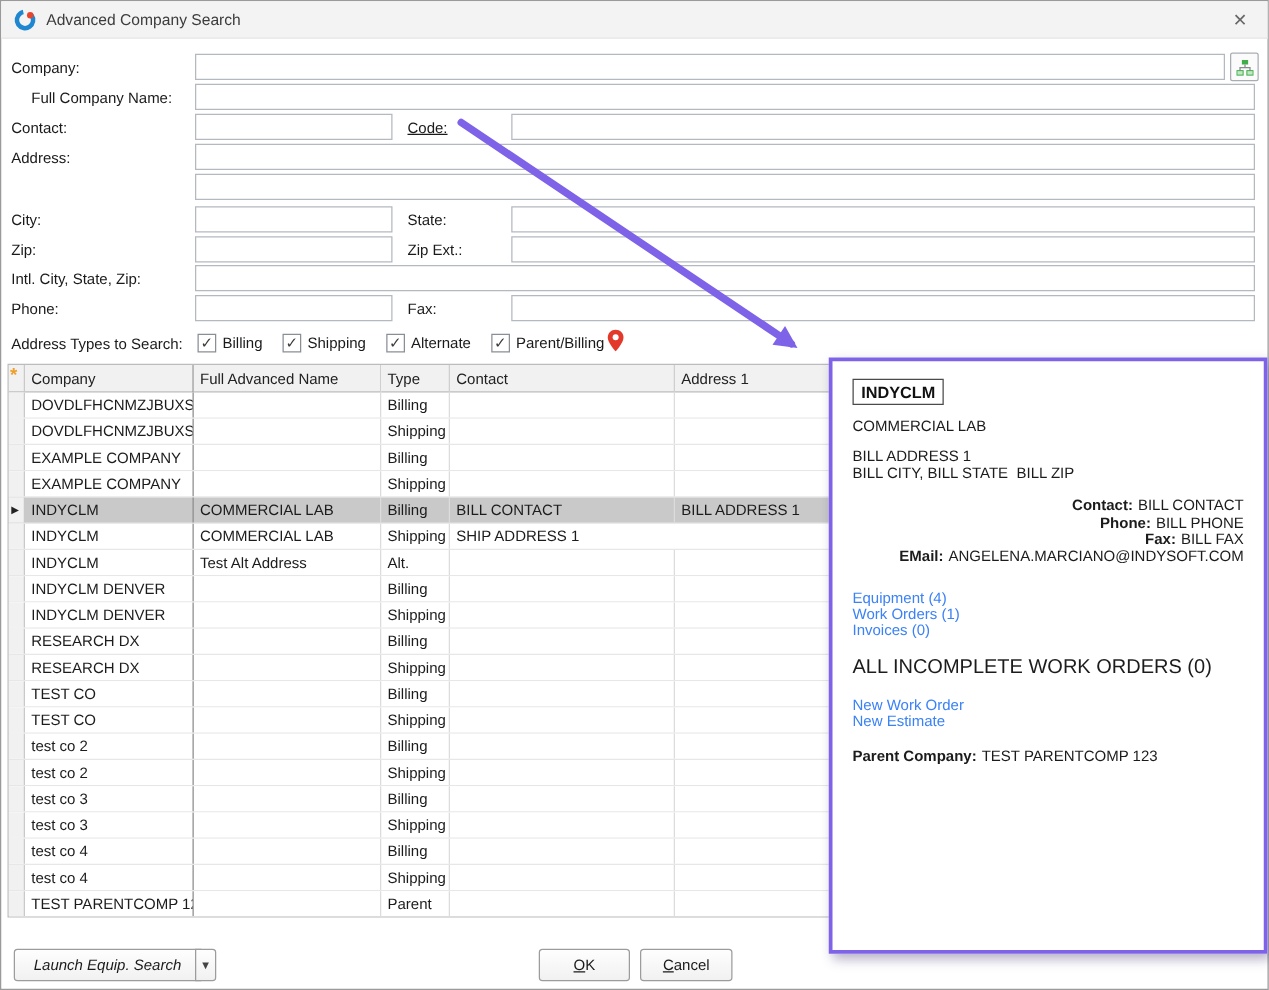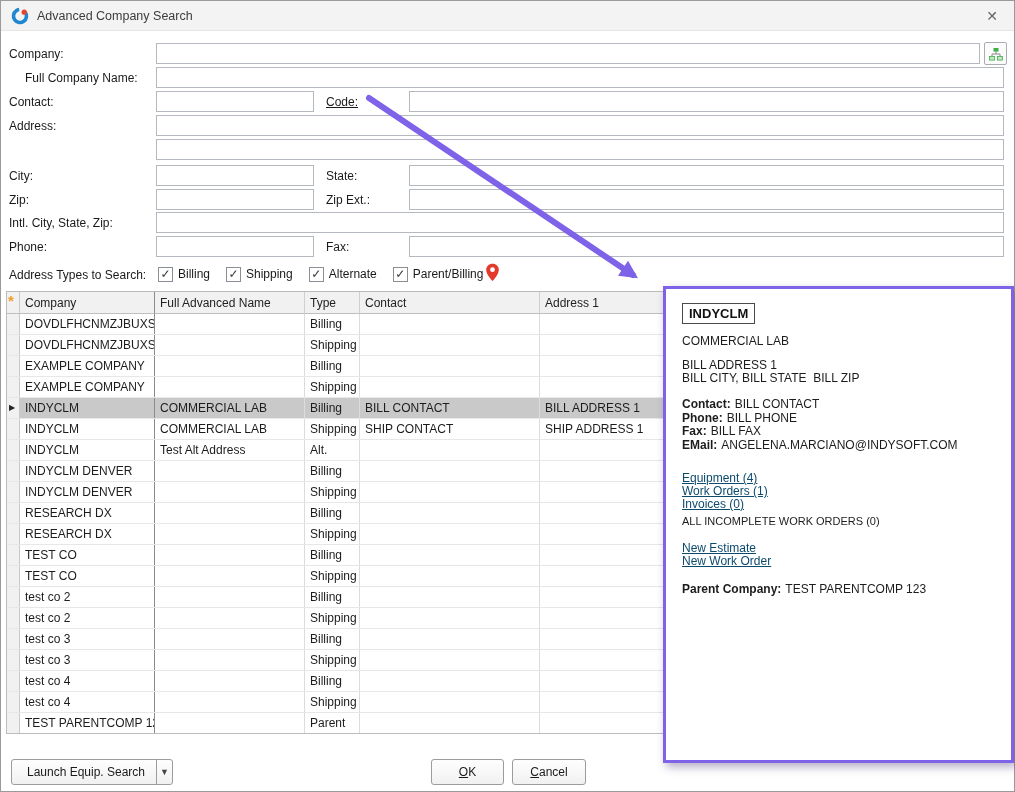--- a/index.html
+++ b/index.html
@@ -55,41 +55,41 @@
   .col-addr1    { flex: 1 1 auto; border-right: none; }
 
   
   .panel { position: absolute; left: 662px; top: 285px; width: 351px; height: 477px; background: #fff;
            border: 3px solid #7e62e8; z-index: 20; padding: 14px 16px; box-shadow: 3px 4px 9px rgba(40,20,90,0.35); }
   .code-box { display: inline-block; border: 1px solid #4a4a4a; padding: 2px 6px; font-weight: bold;
               font-size: 13px; color: #111; }
   .pname { margin-top: 10px; font-size: 12px; color: #1c1c1c; }
   .addr-block { margin-top: 11px; }
   .pline { font-size: 12px; line-height: 13px; color: #1c1c1c; white-space: pre; }
-  .contact-block { margin-top: 13px; }
+  .contact-block { margin-top: 13px; text-align: right; }
   .contact-block .pline { line-height: 13.5px; }
   .b { font-weight: bold; }
   .val { margin-left: 4px; }
   .links-block { margin-top: 20px; }
-  .plink { display: block; color: #0c4a6e; text-decoration: underline; font-size: 12px; line-height: 13px; cursor: pointer; }
-  .incomplete { margin-top: 4px; font-size: 11px; color: #1c1c1c; }
+  .plink { display: block; color: #3b82f6; font-size: 12px; line-height: 13px; cursor: pointer; }
+  .incomplete { margin-top: 14px; font-size: 16px; color: #1c1c1c; }
   .actions { margin-top: 15px; }
   .parent-line { margin-top: 14px; font-size: 12px; color: #1c1c1c; }
 
   
   .arrow-overlay { position: absolute; left: 0; top: 0; width: 1015px; height: 792px;
                    z-index: 15; pointer-events: none; }
 
   
   .btn { position: absolute; top: 758px; height: 26px; border: 1px solid #9c9c9c; border-radius: 3px;
          background: linear-gradient(#fefefe, #f1f1f1); font-size: 12px; color: #1a1a1a;
          font-family: "Liberation Sans", sans-serif; cursor: pointer; }
   .accel { display: inline-block; }
   .accel::first-letter { text-decoration: underline; }
-  .btn-launch { left: 10px; width: 150px; border-radius: 3px 0 0 3px; }
+  .btn-launch { left: 10px; width: 150px; border-radius: 3px 0 0 3px; font-style: italic; }
   .btn-drop { left: 155px; width: 17px; border-radius: 0 3px 3px 0; font-size: 9px; color: #444; padding: 0; }
   .btn-ok { left: 430px; width: 73px; }
   .btn-cancel { left: 511px; width: 74px; }
 </style>
 </head>
 <body>
 
 <div class="window">
 
   <div class="titlebar">
@@ -224,21 +224,20 @@
           <div class="td col-fullname">COMMERCIAL LAB</div>
           <div class="td col-type">Billing</div>
           <div class="td col-contact">BILL CONTACT</div>
           <div class="td col-addr1">BILL ADDRESS 1</div>
         </div>
         <div class="tr">
           <div class="td col-sel"></div>
           <div class="td col-company">INDYCLM</div>
           <div class="td col-fullname">COMMERCIAL LAB</div>
           <div class="td col-type">Shipping</div>
-          <div class="td col-contact">SHIP CONTACT</div>
           <div class="td col-addr1">SHIP ADDRESS 1</div>
         </div>
         <div class="tr">
           <div class="td col-sel"></div>
           <div class="td col-company">INDYCLM</div>
           <div class="td col-fullname">Test Alt Address</div>
           <div class="td col-type">Alt.</div>
           <div class="td col-contact"></div>
           <div class="td col-addr1"></div>
         </div>
@@ -376,22 +375,22 @@
 
     <div class="links-block">
         <a class="plink">Equipment (4)</a>
         <a class="plink">Work Orders (1)</a>
         <a class="plink">Invoices (0)</a>
       </div>
 
     <div class="incomplete">ALL INCOMPLETE WORK ORDERS (0)</div>
 
     <div class="actions">
+        <a class="plink">New Work Order</a>
         <a class="plink">New Estimate</a>
-        <a class="plink">New Work Order</a>
       </div>
 
     <div class="parent-line">
       <span class="b">Parent Company:</span><span class="val">TEST PARENTCOMP 123</span>
     </div>
   </div>
 
   <button class="btn btn-launch">
     <span>Launch Equip. Search</span>
   </button>

